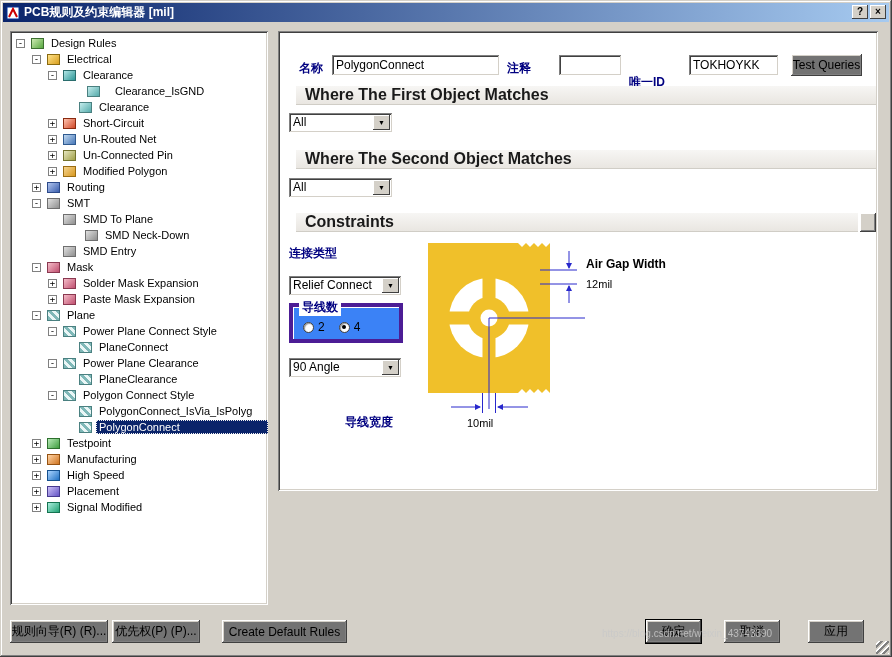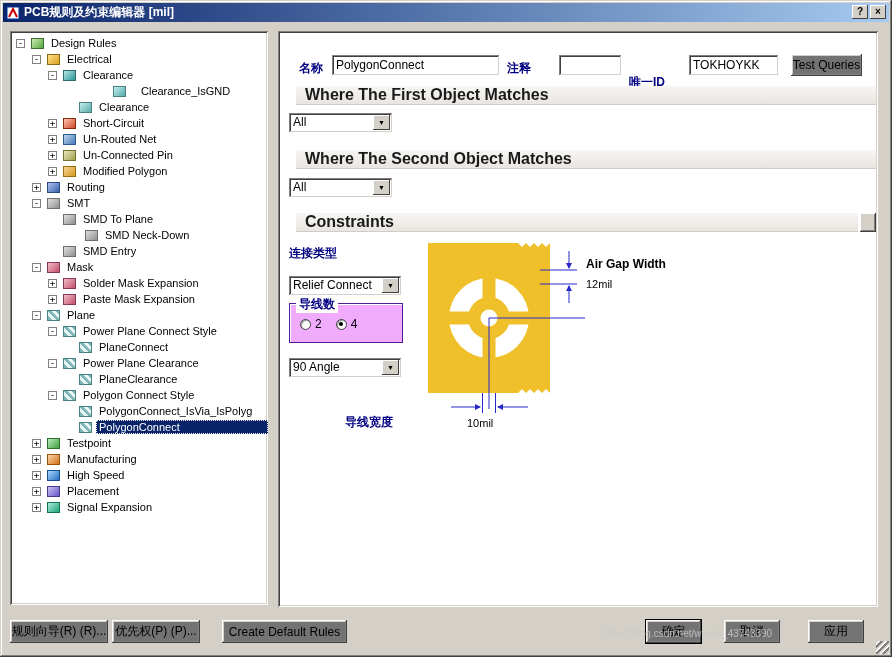--- a/index.html
+++ b/index.html
@@ -57,21 +57,21 @@
     background:repeating-linear-gradient(45deg,#7fb8b8 0 3px,#eaf6f6 3px 6px); border-color:#4a8080; }
   .i-testpoint { background:linear-gradient(135deg,#b8eab8,#3f9e3f); border-color:#2d702d; }
   .i-manufacturing { background:linear-gradient(135deg,#ffd4a6,#d07420); border-color:#965211; }
   .i-high-speed { background:linear-gradient(135deg,#aad4ff,#2272c4); border-color:#14508f; }
   .i-placement { background:linear-gradient(135deg,#ccc0f6,#6455c6); border-color:#463a90; }
   .i-signal-integrity { background:linear-gradient(135deg,#aaeedd,#22a274); border-color:#147350; }
   .tlabel { padding:1px 3px; color:#000; }
   .tlabel.sel { background:#0a246a; color:#fff; flex:1; outline:1px dotted #f0f0f0; outline-offset:-1px; }
 
   
-  #rightPanel { position:absolute; left:278px; top:31px; width:600px; height:576px;
+  #rightPanel { position:absolute; left:278px; top:31px; width:600px; height:460px;
     background:#fff;padding-left:16px; }
   .navy { color:#000080; font-weight:bold; }
   .flabel { position:absolute; font-size:12px; white-space:nowrap; }
   .tinput { position:absolute; height:20px; background:#fff; border:none;
     box-shadow: inset 1px 1px 0 #808080, inset -1px -1px 0 #d4d0c8,
                 inset 2px 2px 0 #404040, inset -2px -2px 0 #ffffff;
     font:12px "Liberation Sans",sans-serif; padding:2px 4px; color:#000; }
   .btn { position:absolute; background:#737373;
     box-shadow: inset -1px -1px 0 #404040, inset 1px 1px 0 #ffffff,
                 inset -2px -2px 0 #808080, inset 2px 2px 0 #d4d0c8;
@@ -86,22 +86,22 @@
     border-bottom:1px solid #d0cdc6; display:flex; align-items:center;
     padding-left:9px; font-weight:bold; color:#1a1a1a; font-size:16px; }
   .combo { position:absolute; height:19px; background:#fff; display:flex;
     box-shadow: inset 1px 1px 0 #808080, inset -1px -1px 0 #d4d0c8,
                 inset 2px 2px 0 #404040, inset -2px -2px 0 #ffffff; }
   .combo .val { flex:1; font-size:12px; padding:2px 2px 0 4px; overflow:hidden;
     white-space:nowrap; }
   .combo .drop { width:17px; margin:2px; background:#d4d0c8;
     box-shadow: inset -1px -1px 0 #404040, inset 1px 1px 0 #ffffff;
     display:flex; align-items:center; justify-content:center; font-size:7px; color:#000; }
-  .groupbox { position:absolute; border:1px solid #4c1d95;
-    box-shadow: inset 1px 1px 0 #fff, 1px 1px 0 #fff; background:#f0abfc; }
+  .groupbox { position:absolute; border:4px solid #4c1d95;
+    box-shadow: inset 1px 1px 0 #fff, 1px 1px 0 #fff; background:#3b82f6; }
   .groupbox .gblabel { position:absolute; left:6px; top:-8px; background:#fff;
     padding:0 3px; font-size:12px; }
   .radio-item { display:inline-flex; align-items:center; margin-right:14px; font-size:12px; }
   .radio { width:11px; height:11px; border-radius:50%; background:#fff;
     border:1px solid #404040; box-shadow: inset 1px 1px 1px #9a9a9a;
     display:inline-block; position:relative; margin-right:4px; }
   .radio.checked::after { content:''; position:absolute; left:2.5px; top:2.5px;
     width:4px; height:4px; border-radius:50%; background:#000; }
   .scrollblock { position:absolute; width:16px; height:19px; }
 
@@ -137,21 +137,21 @@
       <div class="trow" style="padding-left: 22px;">
         <span class="texp">-</span>
         <span class="ticon i-electrical"></span>
         <span class="tlabel">Electrical</span>
       </div>
       <div class="trow" style="padding-left: 38px;">
         <span class="texp">-</span>
         <span class="ticon i-clearance"></span>
         <span class="tlabel">Clearance</span>
       </div>
-      <div class="trow" style="padding-left: 80px; gap: 8px;">
+      <div class="trow" style="padding-left: 54px; gap: 8px;">
         <span class="texp none"></span>
         <span class="ticon i-rule"></span>
         <span class="tlabel">Clearance_IsGND</span>
       </div>
       <div class="trow" style="padding-left: 54px;">
         <span class="texp none"></span>
         <span class="ticon i-rule"></span>
         <span class="tlabel">Clearance</span>
       </div>
       <div class="trow" style="padding-left: 38px;">
@@ -270,21 +270,21 @@
         <span class="tlabel">High Speed</span>
       </div>
       <div class="trow" style="padding-left: 22px;">
         <span class="texp">+</span>
         <span class="ticon i-placement"></span>
         <span class="tlabel">Placement</span>
       </div>
       <div class="trow" style="padding-left: 22px;">
         <span class="texp">+</span>
         <span class="ticon i-signal-integrity"></span>
-        <span class="tlabel">Signal Expansion</span>
+        <span class="tlabel">Signal Modified</span>
       </div>
     </div>
 
   <div id="rightPanel" class="sunken">
 
     <span class="flabel navy" style="left:21px; top:29px;">名称</span>
     <input class="tinput" style="left: 54px; top: 24px; width: 167px;" value="PolygonConnect">
     <span class="flabel navy" style="left:229px; top:29px;">注释</span>
     <input class="tinput" style="left: 281px; top: 24px; width: 62px;">
     <span class="flabel navy" style="left:351px; top:43px;">唯一ID</span>

